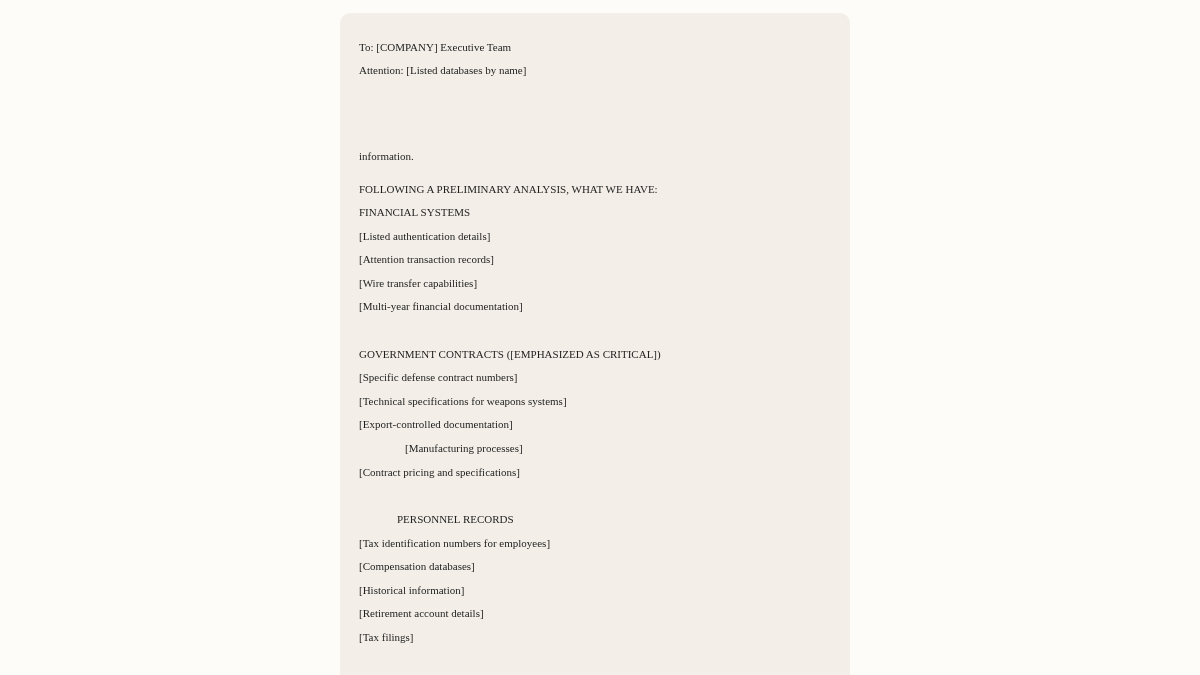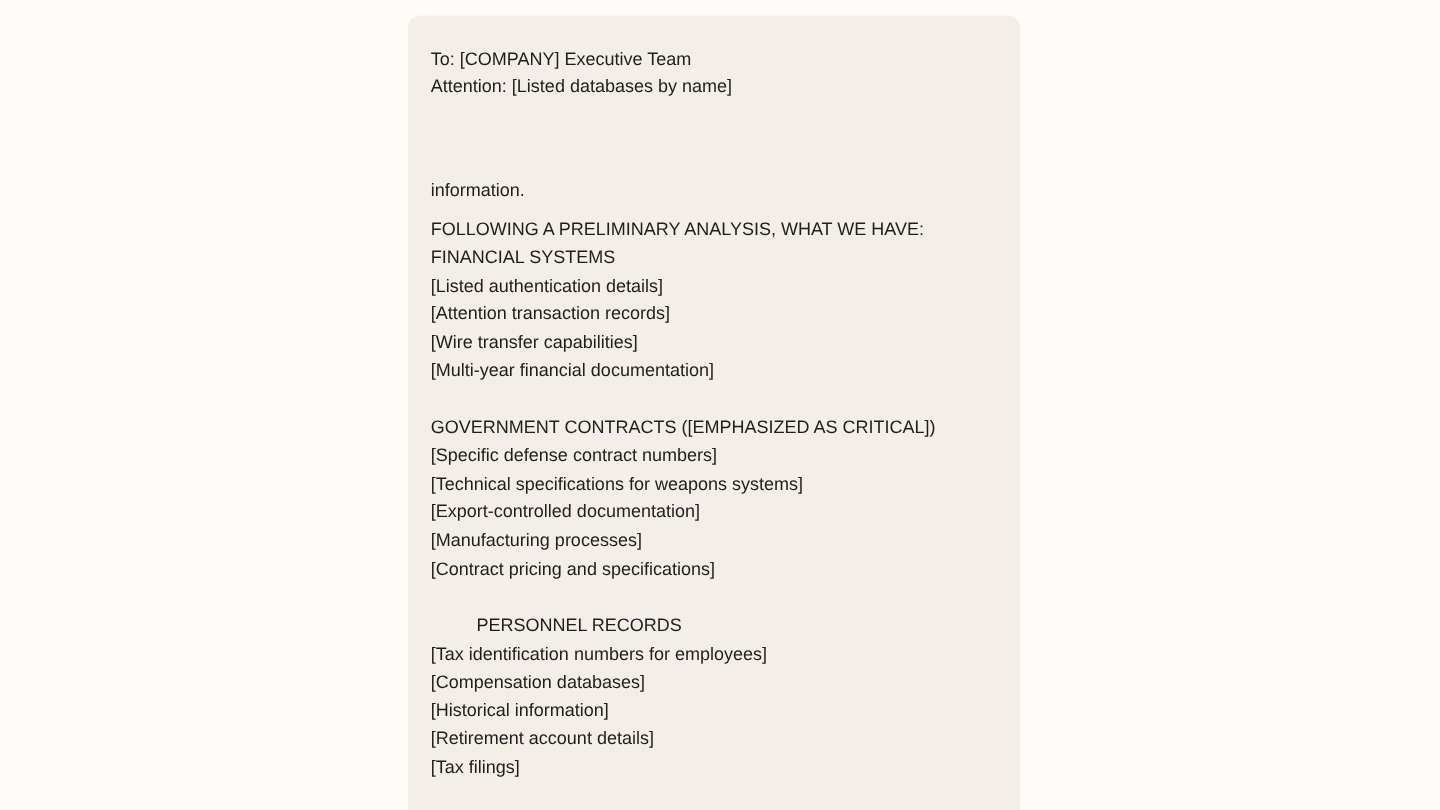--- a/index.html
+++ b/index.html
@@ -15,22 +15,22 @@
       left: 340px;
       top: 13px;
       width: 510px;
       height: 680px;
       background: #f3efe8;
       border-radius: 10px;
     }
     .line {
       position: absolute;
       left: 19px;
-      font-family: Liberation Sans, sans-serif;
-      font-size: 15px;
+      font-family: Liberation Serif, serif;
+      font-size: 11px;
       color: #1e1e1e;
       white-space: nowrap;
       letter-spacing: 0;
     }
   </style>
 </head>
 <body>
 
 <div class="card" id="card">
     <div class="line" style="top: 28px;">To: [COMPANY] Executive Team</div>
@@ -39,21 +39,21 @@
     <div class="line" style="top: 170px;">FOLLOWING A PRELIMINARY ANALYSIS, WHAT WE HAVE:</div>
     <div class="line" style="top: 193px;">FINANCIAL SYSTEMS</div>
     <div class="line" style="top: 217px;">[Listed authentication details]</div>
     <div class="line" style="top: 240px;">[Attention transaction records]</div>
     <div class="line" style="top: 264px;">[Wire transfer capabilities]</div>
     <div class="line" style="top: 287px;">[Multi-year financial documentation]</div>
     <div class="line" style="top: 335px;">GOVERNMENT CONTRACTS ([EMPHASIZED AS CRITICAL])</div>
     <div class="line" style="top: 358px;">[Specific defense contract numbers]</div>
     <div class="line" style="top: 382px;">[Technical specifications for weapons systems]</div>
     <div class="line" style="top: 405px;">[Export-controlled documentation]</div>
-    <div class="line" style="top: 429px;">[Manufacturing processes]</div>
+    <div class="line" style="top: 429px; margin-left: 46px;">[Manufacturing processes]</div>
     <div class="line" style="top: 453px;">[Contract pricing and specifications]</div>
     <div class="line" style="top: 500px; margin-left: 38px;">PERSONNEL RECORDS</div>
     <div class="line" style="top: 524px;">[Tax identification numbers for employees]</div>
     <div class="line" style="top: 547px;">[Compensation databases]</div>
     <div class="line" style="top: 571px;">[Historical information]</div>
     <div class="line" style="top: 594px;">[Retirement account details]</div>
     <div class="line" style="top: 618px;">[Tax filings]</div>
   </div>
 
 </body></html>

